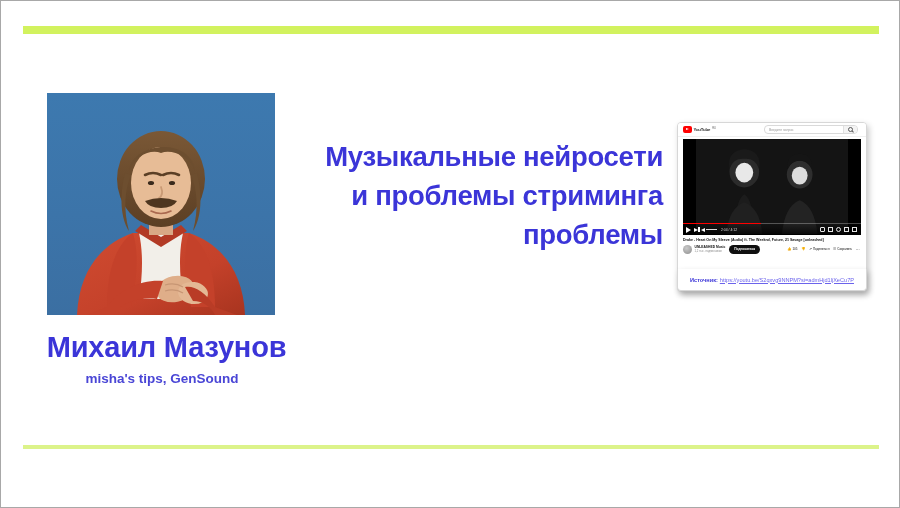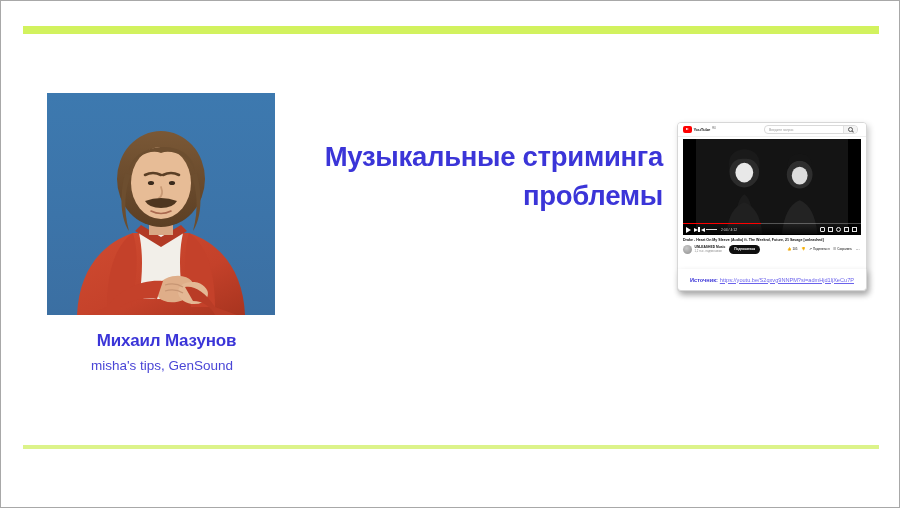--- a/index.html
+++ b/index.html
@@ -30,26 +30,26 @@
     position:absolute;left:46px;top:92px;width:228px;height:222px;
     overflow:hidden;background:#3b74a8;
   }
   .portrait{position:absolute;inset:0;}
 
   
   .speaker{
     position:absolute;left:0px;top:331px;width:322px;text-align:center;
   }
   .speaker-name{
-    font-size:17px;font-weight:bold;color:#3b35d8;letter-spacing:-0.2px;
+    font-size:29px;font-weight:bold;color:#3b35d8;letter-spacing:-0.2px;
     line-height:1.1;
     padding-left:9px;
   }
   .speaker-sub{
-    margin-top:7px;font-size:13.5px;color:#4a46d6;font-weight:400;
+    margin-top:7px;font-size:13.5px;color:#4a46d6;font-weight:700;
   }
 
   
   .title{
     position:absolute;left:276px;top:136px;width:386px;
     text-align:right;
     font-size:27.5px;font-weight:bold;color:#3b35d8;
     line-height:1.42;letter-spacing:-0.3px;
   }
   .title-line{display:block;white-space:nowrap;}
@@ -257,21 +257,22 @@
       <path d="M168 214 C158 198 146 192 138 194 L146 208 C156 208 164 214 168 222 L190 222 Z" fill="#b93c26"></path>
     </svg>
   </div>
 
   <div class="speaker">
     <div class="speaker-name">Михаил Мазунов</div>
     <div class="speaker-sub">misha's tips, GenSound</div>
   </div>
 
   <div class="title">
-    <span class="title-line">Музыкальные стриминга</span>
+    <span class="title-line">Музыкальные нейросети</span>
+    <span class="title-line">и проблемы стриминга</span>
     <span class="title-line">проблемы</span>
   </div>
 
   <div class="yt-card">
 
     <div class="yt-header">
       <div class="yt-logo">
         <span class="yt-play-badge"></span>
         <span class="yt-wordmark">YouTube</span>
         <span class="yt-region">RU</span>

